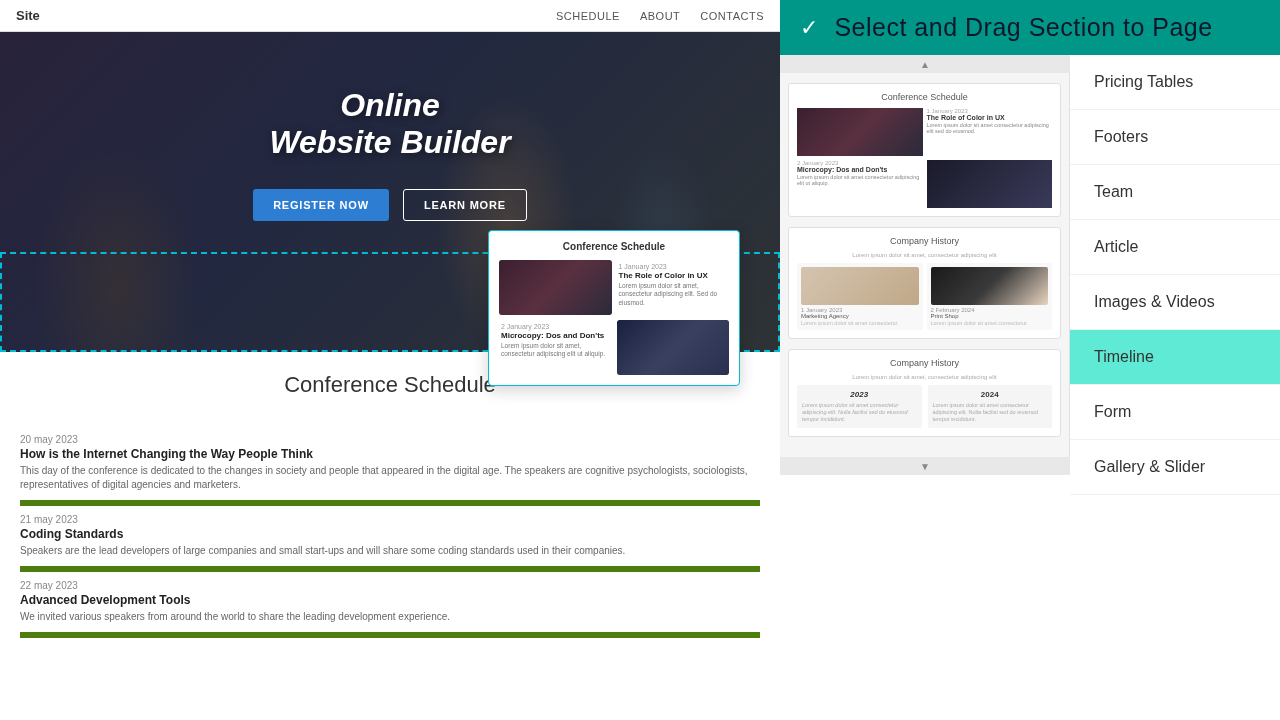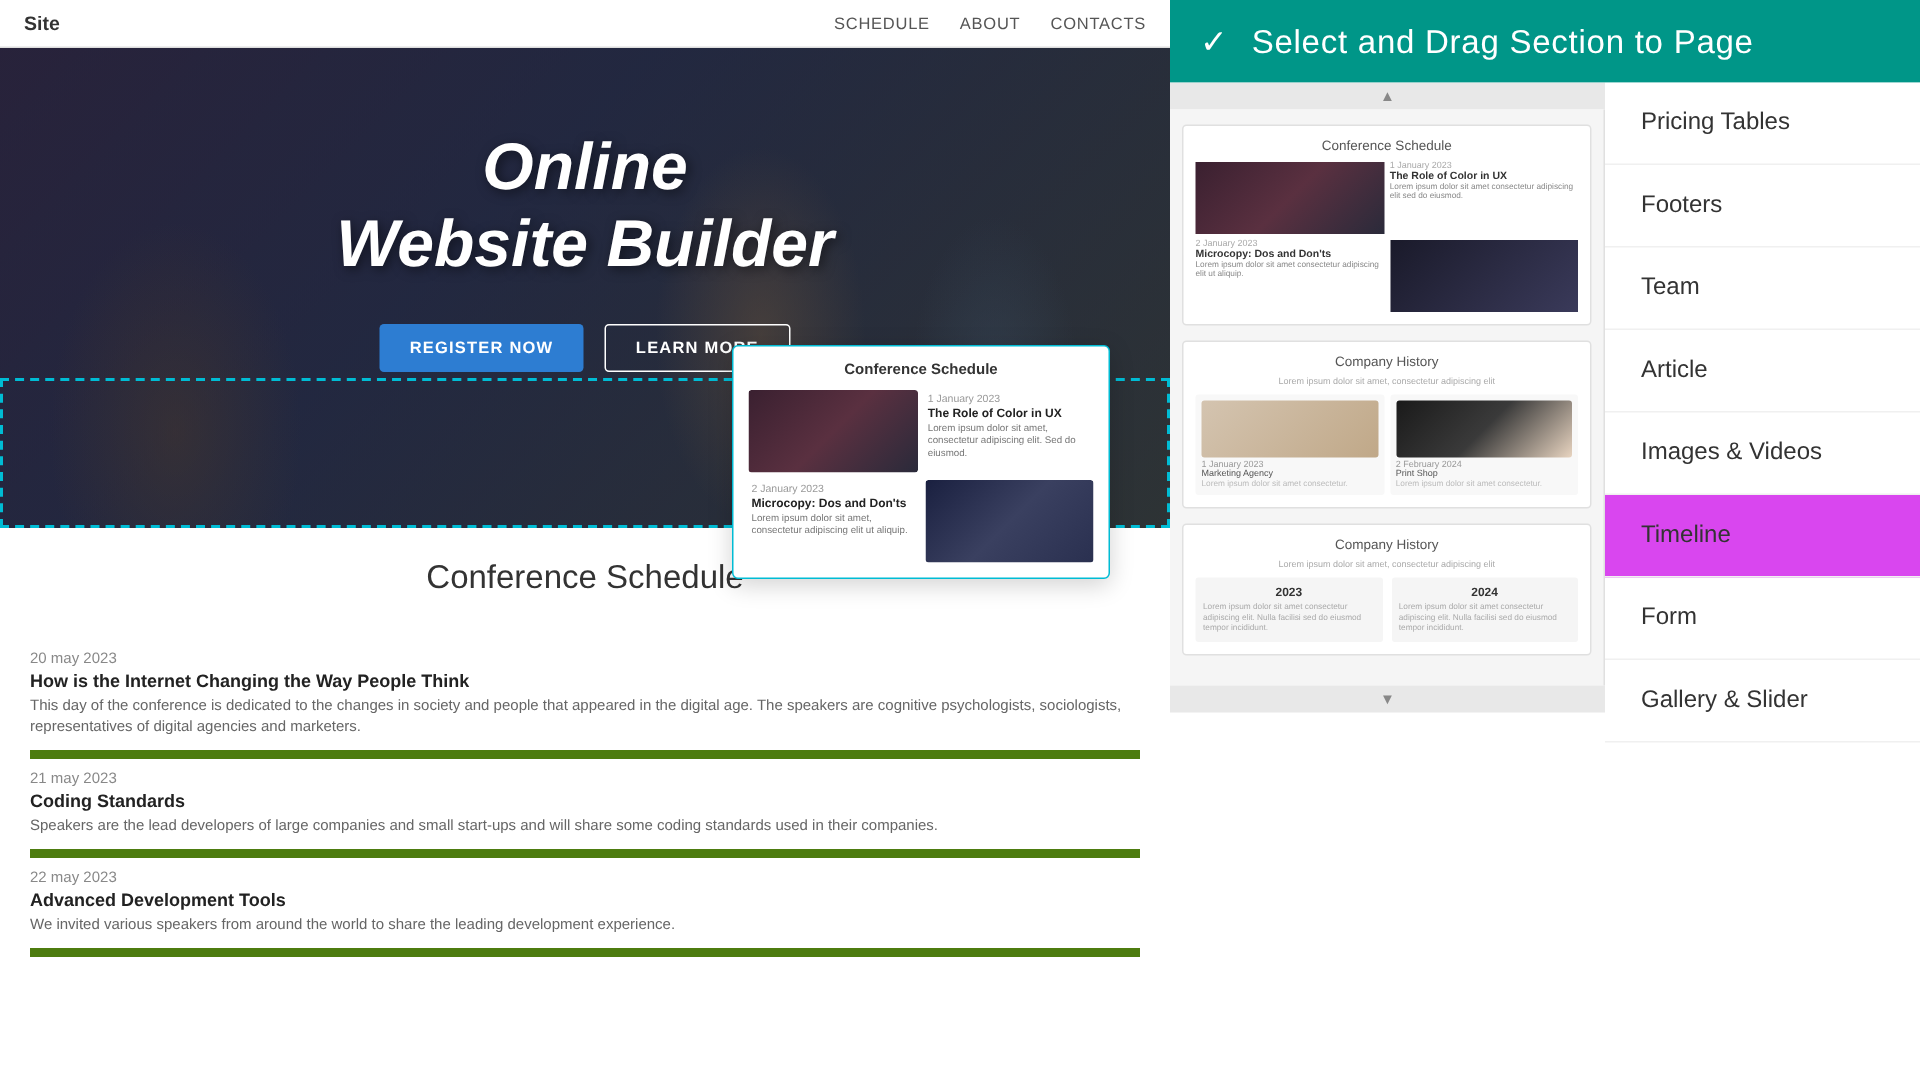--- a/index.html
+++ b/index.html
@@ -65,21 +65,21 @@
         radial-gradient(ellipse 80px 160px at 85% 70%, rgba(60,80,100,0.4) 0%, transparent 70%);
     }
     .hero-content {
       position: relative;
       z-index: 2;
       padding: 55px 30px 30px;
       color: #fff;
       text-align: center;
     }
     .hero-title {
-      font-size: 44px;
+      font-size: 32px;
       font-style: italic;
       font-weight: 700;
       line-height: 1.15;
       text-shadow: 2px 2px 8px rgba(0,0,0,0.5);
       margin-bottom: 28px;
     }
     .hero-buttons {
       display: flex;
       gap: 14px;
       justify-content: center;
@@ -235,22 +235,22 @@
       align-items: center;
       padding: 0 20px;
       gap: 16px;
       flex-shrink: 0;
     }
     .right-header-check {
       color: #fff;
       font-size: 22px;
     }
     .right-header-title {
-      color: #ffffff;
-      font-size: 22px;
+      color: #0f172a;
+      font-size: 25px;
       font-weight: 400;
       letter-spacing: 0.5px;
     }
 
     
     .thumbnails-area {
       width: 290px;
       overflow-y: auto;
       padding: 10px 8px;
       background: #f5f5f5;
@@ -337,21 +337,21 @@
       padding: 18px 24px;
       font-size: 16px;
       font-weight: 400;
       color: #333;
       border-bottom: 1px solid #f0f0f0;
       cursor: pointer;
       display: flex;
       align-items: center;
       justify-content: space-between;
     }
-    .section-list-item.highlighted { background: #d946ef; }
+    .section-list-item.highlighted { background: #5eead4; }
     .right-content-inner {
       display: flex;
       flex: 1;
       overflow: hidden;
       position: relative;
     }
     .thumb-scroll-container {
       display: flex;
       flex-direction: column;
       width: 290px;
@@ -502,21 +502,21 @@
               <div class="thumb-history-text">Print Shop</div>
               <div style="font-size:5.5px; color:#bbb; margin-top:1px;">Lorem ipsum dolor sit amet consectetur.</div>
             </div>
           </div>
         </div>
 
         <div class="thumb-card-history">
           <div class="thumb-card-title">Company History</div>
           <div style="font-size:6px; color:#aaa; text-align:center; margin-bottom:5px;">Lorem ipsum dolor sit amet, consectetur adipiscing elit</div>
           <div style="display:flex; gap:6px;">
-            <div style="flex:1; background:#f5f5f5; border-radius:2px; padding:5px;">
+            <div style="flex:1; background:#f5f5f5; border-radius:2px; padding:5px;font-style:italic;">
               <div style="font-size:8px; font-weight:bold; color:#333; margin-bottom:3px; text-align:center;">2023</div>
               <div style="font-size:5.5px; color:#aaa; line-height:1.3;">Lorem ipsum dolor sit amet consectetur adipiscing elit. Nulla facilisi sed do eiusmod tempor incididunt.</div>
             </div>
             <div style="flex:1; background:#f5f5f5; border-radius:2px; padding:5px;">
               <div style="font-size:8px; font-weight:bold; color:#333; margin-bottom:3px; text-align:center;">2024</div>
               <div style="font-size:5.5px; color:#aaa; line-height:1.3;">Lorem ipsum dolor sit amet consectetur adipiscing elit. Nulla facilisi sed do eiusmod tempor incididunt.</div>
             </div>
           </div>
         </div>
 

